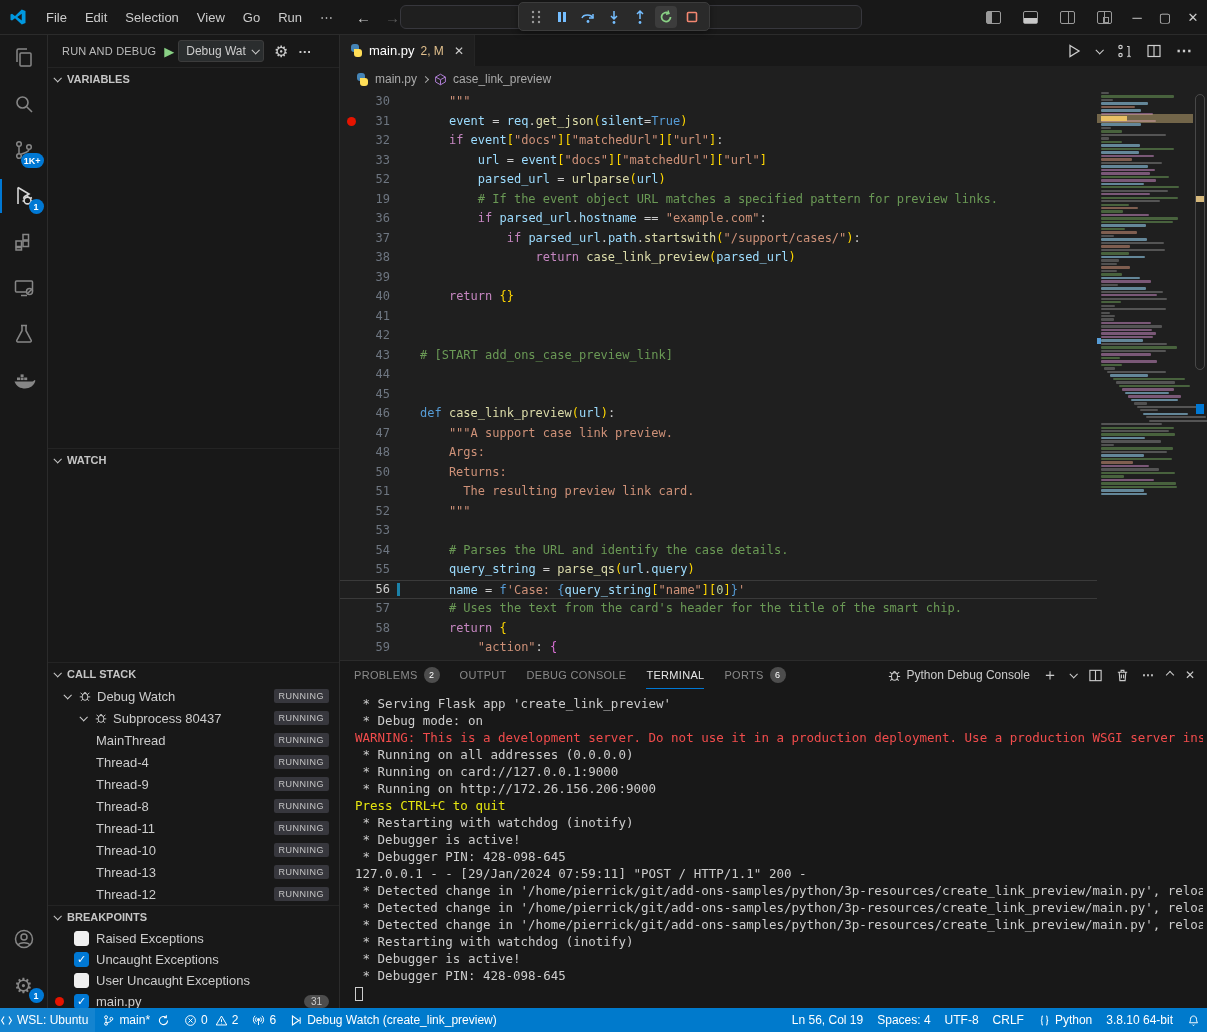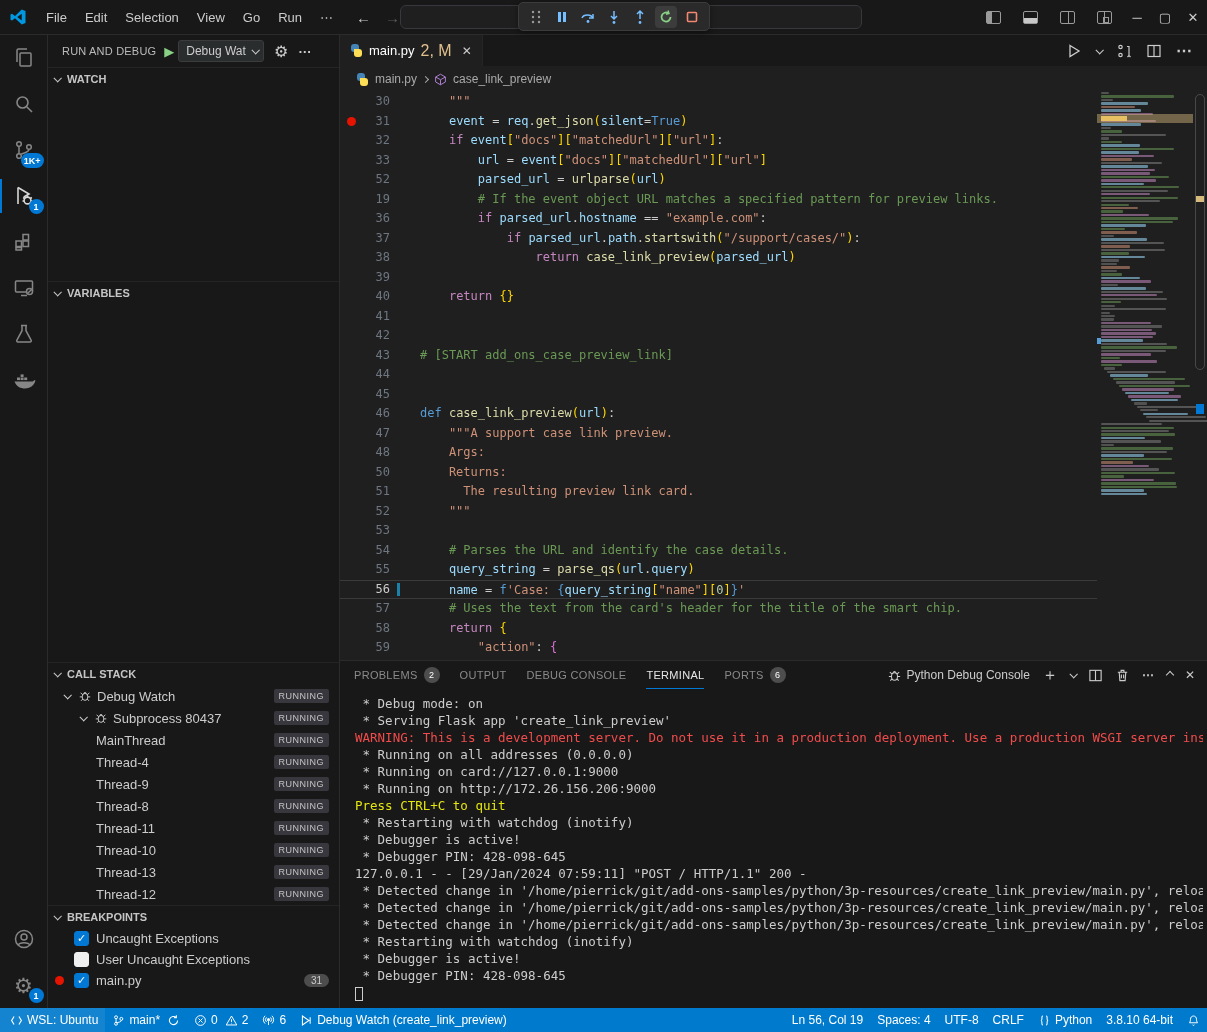--- a/index.html
+++ b/index.html
@@ -73,21 +73,21 @@
   .checkbox.on { background:#0078d4; color:#fff; border:1px solid #0078d4; }
   .checkbox.off { background:#f0f0f0; border:1px solid #f0f0f0; }
   .bp-badge { margin-left:auto; margin-right:10px; background:#4d4d4d; color:#ccc; font-size:10px;
     padding:1px 7px; border-radius:8px; }
 
   
   #editor { position:absolute; left:340px; top:35px; right:0; height:625px; background:#1f1f1f; }
   #tabbar { height:31px; background:#181818; display:flex; align-items:stretch; }
   #tab-active { background:#1f1f1f; display:flex; align-items:center; gap:6px; padding:0 10px;
     font-size:13px; color:#ffffff; border-right:1px solid #252525; }
-  .tab-deco { color:#e2c08d; font-size:16px; }
+  .tab-deco { color:#e2c08d; font-size:12px; }
   .tab-close { color:#cccccc; font-size:12px; margin-left:4px; }
   #editor-actions { margin-left:auto; display:flex; align-items:center; gap:14px; padding-right:14px; color:#cccccc; }
   #editor-actions svg { width:16px; height:16px; }
   #breadcrumbs { height:26px; display:flex; align-items:center; gap:6px; padding-left:16px;
     font-size:12px; color:#a9a9a9; }
   .crumb-sep { width:5px; height:5px; border-right:1.2px solid #a9a9a9; border-top:1.2px solid #a9a9a9;
     transform:rotate(45deg); }
   .pyicon { position:relative; width:13px; height:13px; flex:0 0 auto; }
   .pyicon::before { content:""; position:absolute; left:1px; top:0; width:8px; height:8px;
     background:#4584b6; border-radius:3px 3px 0 3px; }
@@ -139,21 +139,21 @@
   .term-line { white-space:pre; }
   .t-red { color:#f14c4c; } .t-yel { color:#e5e510; }
   .cursor-hollow { display:inline-block; width:8px; height:14px; border:1px solid #cccccc; vertical-align:middle; }
 
   
   #statusbar { position:absolute; left:0; right:0; bottom:0; height:24px; background:#007acc;
     display:flex; align-items:center; font-size:12px; color:#ffffff; }
   .sb-item { display:flex; align-items:center; gap:4px; padding:0 7px; height:24px; white-space:nowrap; }
   .sb-item svg { width:13px; height:13px; }
   #sb-right { margin-left:auto; display:flex; }
-  .sb-remote { background:rgba(255,255,255,0.08); padding-left:10px; }
+  .sb-remote { background:rgba(255,255,255,0.08); padding-left:0; }
 </style>
 </head>
 <body>
 
 <div id="app">
 
   <div id="titlebar">
     <svg class="vscode-logo" viewBox="0 0 24 24">
         <path fill="#0098e0" d="M17 2 8 10.5 4 7.5 2 8.5v7L4 16.5l4-3L17 22l5-2V4L17 2zm0 5.5v9L11 12l6-4.5z"></path>
       </svg>
@@ -305,32 +305,32 @@
     <div id="sidebar-header">
       <span id="sidebar-title">RUN AND DEBUG</span>
       <span id="launch-play">▶</span>
       <span id="launch-select">
         <span>Debug Wat</span>
         <span class="chev"></span>
       </span>
       <span id="sidebar-gear">⚙</span>
       <span class="more-dots">⋯</span>
     </div>
+    <div class="section" style="height:381px;">
+      <div class="section-header">
+        <span class="chev"></span>
+        <span>VARIABLES</span>
+      </div>
+      <div class="section-body-empty"></div>
+    </div>
     <div class="section" style="height:214px;">
       <div class="section-header">
         <span class="chev"></span>
         <span>WATCH</span>
       </div>
-    </div>
-    <div class="section" style="height:381px;">
-      <div class="section-header">
-        <span class="chev"></span>
-        <span>VARIABLES</span>
-      </div>
-      <div class="section-body-empty"></div>
     </div>
     <div class="section">
       <div class="section-header">
         <span class="chev"></span>
         <span>CALL STACK</span>
       </div>
       <div id="callstack-rows">
           <div class="cs-row" style="padding-left: 16px;">
             <span class="chev" style="margin-right: 8px;"></span>
             <span style="display: flex;">
@@ -386,20 +386,24 @@
             <span class="cs-badge">RUNNING</span>
           </div>
         </div>
     </div>
     <div class="section">
       <div class="section-header">
         <span class="chev"></span>
         <span>BREAKPOINTS</span>
       </div>
       <div id="breakpoint-rows">
+          <div class="bp-row">
+            <span class="checkbox off"></span>
+            <span>Raised Exceptions</span>
+          </div>
           <div class="bp-row">
             <span class="checkbox on">✓</span>
             <span>Uncaught Exceptions</span>
           </div>
           <div class="bp-row">
             <span class="checkbox off"></span>
             <span>User Uncaught Exceptions</span>
           </div>
           <div class="bp-row">
             <span class="bp-dot"></span>
@@ -677,22 +681,22 @@
           </svg>
         <svg viewBox="0 0 16 16" fill="none" stroke="#cccccc" stroke-width="1.2">
             <path d="M3 4.5h10M6.5 4.5v-2h3v2M4.5 4.5l.7 9h5.6l.7-9M6.8 7v4M9.2 7v4"></path>
           </svg>
         <span class="more-dots" style="margin:0">⋯</span>
         <span class="chev" style="transform:rotate(-135deg);"></span>
         <span>✕</span>
       </div>
     </div>
     <div id="terminal">
+        <div class="term-line"> * Serving Flask app 'create_link_preview'</div>
         <div class="term-line"> * Debug mode: on</div>
-        <div class="term-line"> * Serving Flask app 'create_link_preview'</div>
         <div class="term-line t-red">WARNING: This is a development server. Do not use it in a production deployment. Use a production WSGI server instead.</div>
         <div class="term-line"> * Running on all addresses (0.0.0.0)</div>
         <div class="term-line"> * Running on card://127.0.0.1:9000</div>
         <div class="term-line"> * Running on http://172.26.156.206:9000</div>
         <div class="term-line t-yel">Press CTRL+C to quit</div>
         <div class="term-line"> * Restarting with watchdog (inotify)</div>
         <div class="term-line"> * Debugger is active!</div>
         <div class="term-line"> * Debugger PIN: 428-098-645</div>
         <div class="term-line">127.0.0.1 - - [29/Jan/2024 07:59:11] "POST / HTTP/1.1" 200 -</div>
         <div class="term-line"> * Detected change in '/home/pierrick/git/add-ons-samples/python/3p-resources/create_link_preview/main.py', reloading</div>

